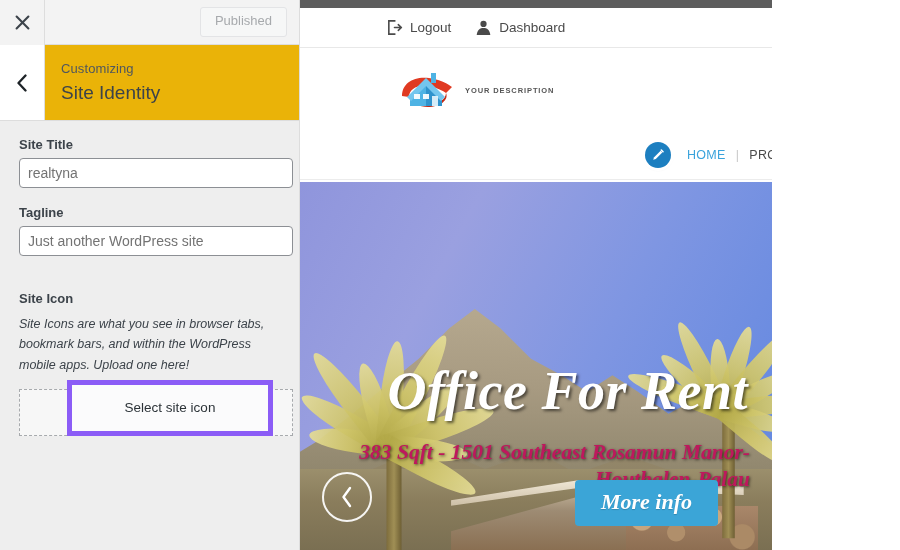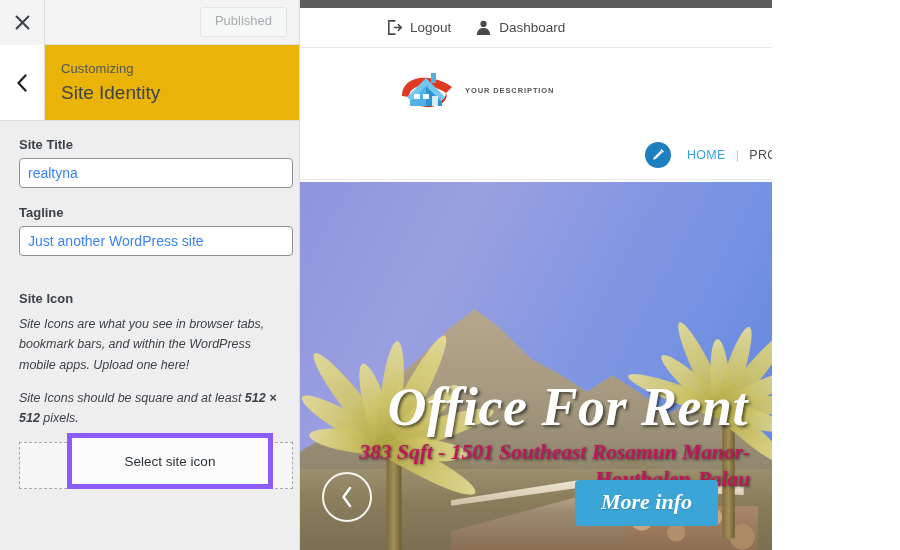--- a/index.html
+++ b/index.html
@@ -75,21 +75,21 @@
   .field-label {
     font-size: 13px; font-weight: bold; color: #3c434a;
     margin-bottom: 6px; display: block;
   }
   .field-input {
     width: 274px; height: 30px;
     border: 1px solid #8c8f94;
     border-radius: 4px;
     background: #fff;
     font-size: 14px;
-    color: #3b82f6;
+    color: #737373;
     padding: 0 8px;
     font-family: "Liberation Sans", sans-serif;
     outline: none;
   }
   .field-block { margin-bottom: 17px; }
   .field-block:nth-child(2) { margin-bottom: 35px; }
 
   .si-desc {
     font-size: 12.5px; font-style: italic; color: #3c434a;
     line-height: 1.62; margin-top: 8px; width: 272px;
@@ -243,21 +243,21 @@
     opacity: .93;
   }
   .trunk {
     position: absolute; left: 50%; top: 50%;
     width: 10px; height: 110px;
     background: linear-gradient(90deg, #7d6c3c, #a08f55, #6e5f34);
     transform-origin: top center;
   }
 
   .hero-title {
-    position: absolute; left: 0; right: 24px; top: 194px;
+    position: absolute; left: 0; right: 24px; top: 178px;
     text-align: right;
     font-family: "Liberation Serif", serif;
     font-style: italic; font-weight: bold;
     font-size: 54px; color: #ffffff;
     text-shadow: 2px 2px 3px rgba(0,0,0,.55);
     letter-spacing: .5px;
   }
   .hero-sub {
     position: absolute; left: 26px; right: 22px; top: 257px;
     text-align: right;
@@ -326,21 +326,20 @@
       <div class="field-block">
         <label class="field-label">Tagline</label>
         <input class="field-input" type="text" value="Just another WordPress site" style="">
       </div>
 
       <div class="field-block">
         <label class="field-label">Site Icon</label>
 
         <p class="si-desc">Site Icons are what you see in browser tabs, bookmark bars, and within the WordPress mobile apps. Upload one here!</p>
 
-        <p class="si-desc"><span>Site Icons should be square and at least </span><b>512 × 512</b><span> pixels.</span></p>
 
         <div class="upload-area">
           <div class="highlight-box">
             <span>Select site icon</span>
           </div>
         </div>
       </div>
 
     </div>
   </aside>

